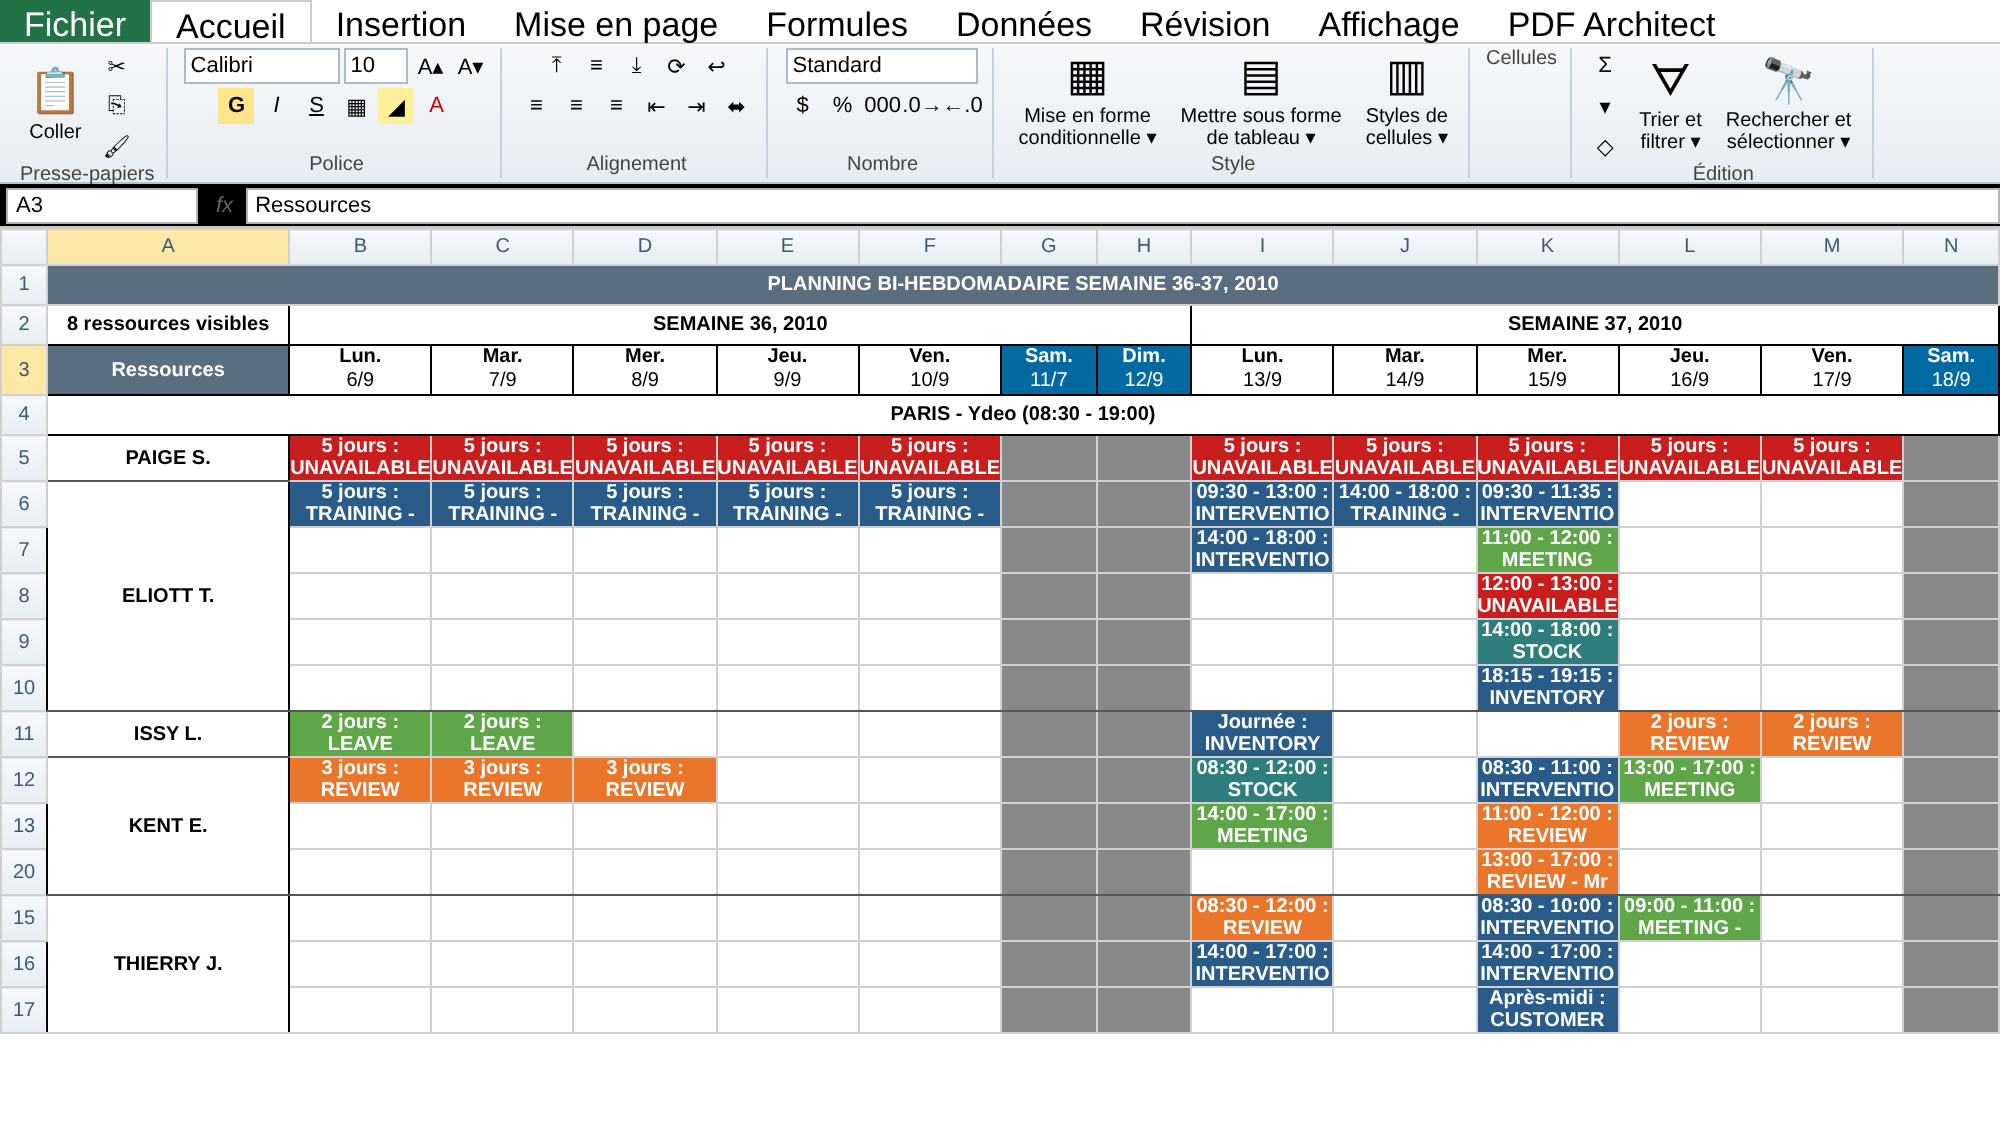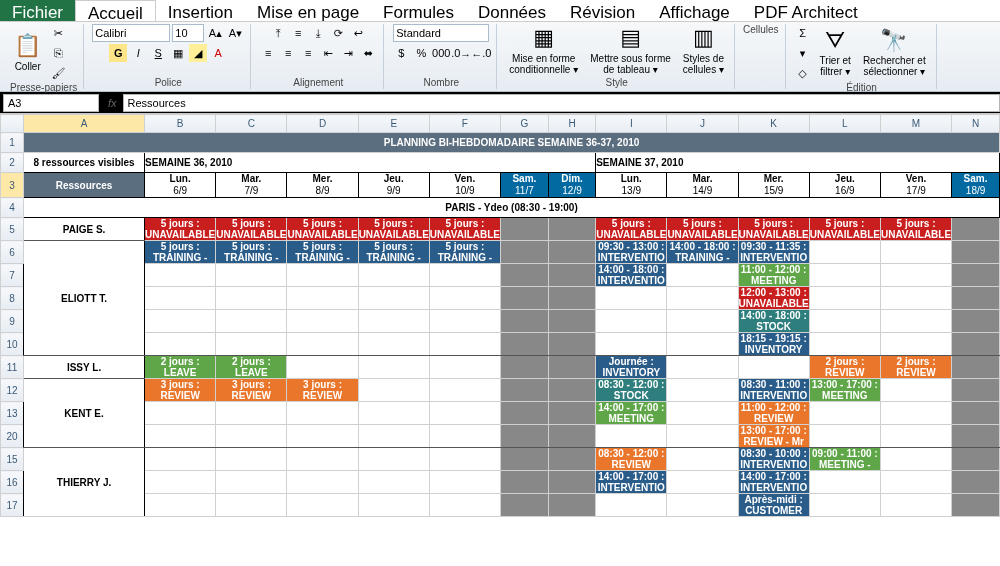--- a/index.html
+++ b/index.html
@@ -39,21 +39,21 @@
 .grid-area { position: relative; overflow: hidden; height: 450px;}
 .sheet { border-collapse: collapse; table-layout: fixed; }
 .sheet td, .sheet th { border: 1px solid #d0d0d0; padding: 0; vertical-align: middle; height: 20px; font-size: 10px; }
 .col-head th { background: linear-gradient(#f6f8fb,#e7edf3); text-align: center; font-weight: normal; color: #3b5a77; height:18px;}
 .col-head th.sel { background: #fde8a8; }
 .row-head { background: linear-gradient(#f6f8fb,#e7edf3); text-align: center; color: #3b5a77; width: 26px; font-weight: normal;}
 .row-head.sel { background: #fde8a8;}
 .corner { background: #e7edf3; width: 26px;}
 
 .title-band { background: #5b6e80; color: #fff; text-align: center; font-weight: bold; font-size: 11px; padding: 3px 0;}
-.week-head { background: #fff; border: 1px solid #000 !important; text-align: left; font-weight: bold; font-size: 11px; }
+.week-head { background: #fff; border: 1px solid #000 !important; text-align: center; font-weight: bold; font-size: 11px; }
 .res-head { background: #5b6e80; color:#fff; text-align:center; font-weight: bold; border:1px solid #000 !important; }
 .vis-cell { background:#fff; text-align:center; font-weight:bold; border:1px solid #000 !important;}
 .day-head { background:#fff; text-align:center; font-size:10px; font-weight: bold; line-height:1.2; border:1px solid #000 !important; }
 .day-head .sub { font-weight: normal; display:block;}
 .day-head.wknd { background:#0369a1; color:#fff;}
 .paris-row td { background:#fff; text-align:center; font-weight:bold; font-size:10px; border:1px solid #000 !important;}
 
 .name-cell { background:#fff; text-align:center; font-weight:bold; vertical-align: middle; font-size:11px; border-left:1px solid #000 !important; border-right:1px solid #000 !important;}
 .blank { background:#fff;}
 .wknd-body { background:#888;}

